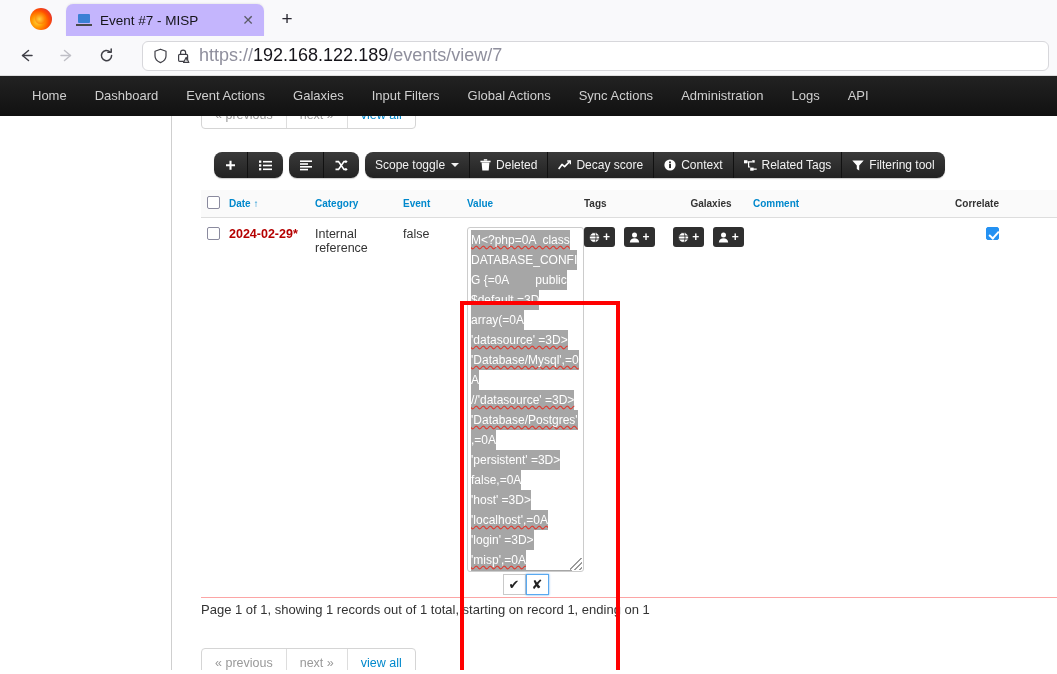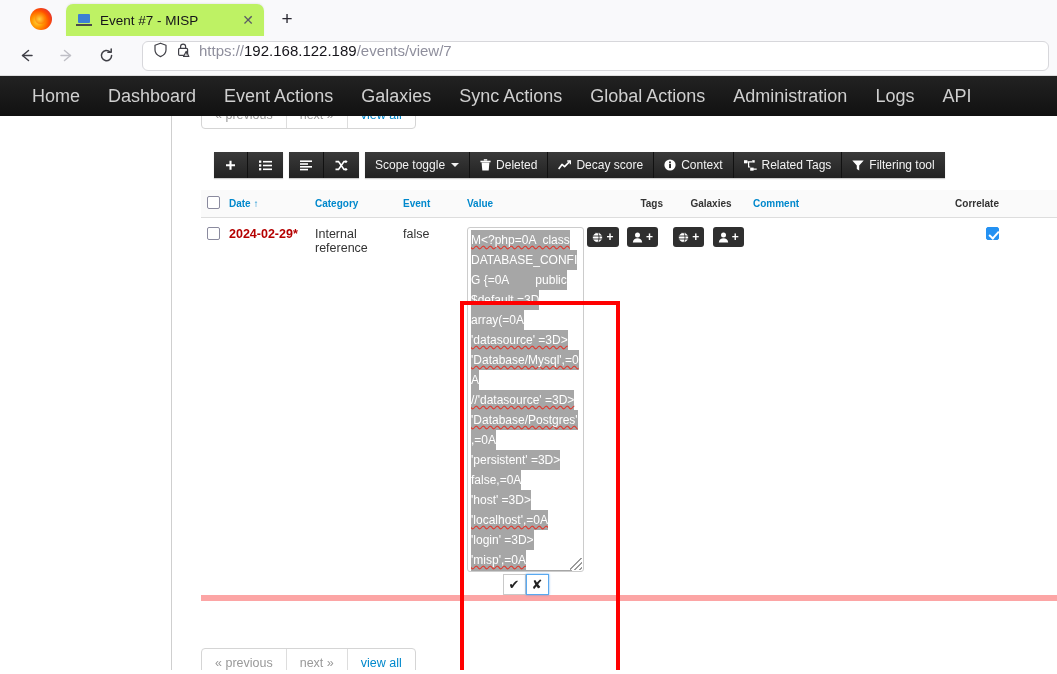--- a/index.html
+++ b/index.html
@@ -30,21 +30,21 @@
   }
   #firefox-logo::after {
     content:"";
     position:absolute; left:5px; top:4px; width:11px; height:12px;
     border-radius: 60% 40% 50% 50%;
     background: radial-gradient(circle at 40% 60%, #ffcf3d 0%, #ff7a00 60%, rgba(255,80,0,0) 75%);
   }
   .tab {
     display: flex; align-items: center;
     height: 32px; width: 198px;
-    background: #bef264;
+    background: #c4b5fd;
     border-radius: 7px 7px 0 0;
     padding: 0 6px 0 10px;
     box-shadow: 0 -1px 2px rgba(0,0,0,.06);
     position: relative;
   }
   .tab-favicon {
     width: 16px; height: 16px; margin-right: 8px;
     flex: 0 0 16px;
     position: relative;
   }
@@ -84,38 +84,38 @@
     display: flex; align-items: center; justify-content: center;
     border-radius: 4px;
     color: #3f3f46;
   }
   .navbtn.disabled { color: #bfbfc6; }
   #urlbar {
     flex: 1; height: 30px; margin-left: 16px;
     background: #ffffff;
     border: 1px solid #d7d7db;
     border-radius: 6px;
-    display: flex; align-items: flex-start;
+    display: flex; align-items: center;
     padding: 0 10px;
-    font-size: 15px;
+    font-size: 18px;
   }
   .url-icon { margin-right: 8px; display:flex; align-items:center; }
   #url-text { color: #8f8f9d; white-space: nowrap; overflow: hidden; }
   #url-text .host { color: #15141a; }
 
   
   #misp-nav {
     height: 40px;
     background: linear-gradient(to bottom, #222222 0%, #111111 100%);
     display: flex; align-items: center;
     padding-left: 18px;
   }
   .misp-nav-item {
     color: #cfcfcf;
-    font-size: 18px;
+    font-size: 13px;
     padding: 8px 14px;
     line-height: 40px;
     white-space: nowrap;
   }
 
   
   #page {
     position: relative;
     width: 1057px;
     height: 554px;
@@ -154,21 +154,21 @@
   #top-pagination .pg:last-child { border-right: none; color: #0088cc; }
 
   
   #attr-toolbar {
     position: absolute; left: 41px; top: 36px;
     display: flex; align-items: center;
   }
   .btn-group {
     display: flex;
     margin-right: 6px;
-    border-radius: 0;
+    border-radius: 8px;
     overflow: hidden;
     box-shadow: 0 1px 1px rgba(0,0,0,.2);
   }
   .tbtn {
     background: linear-gradient(to bottom, #3a3a3a 0%, #222222 100%);
     color: #f2f2f2;
     font-size: 12px;
     height: 26px;
     padding: 0 10px;
     display: flex; align-items: center;
@@ -202,30 +202,30 @@
     font-weight: bold;
     color: #0088cc;
     white-space: nowrap;
   }
   #attr-head .th.dark { color: #333333; }
   .col-check  { width: 28px;  padding-left: 6px; }
   .col-date   { width: 86px;  }
   .col-cat    { width: 88px;  }
   .col-type   { width: 64px;  }
   .col-value  { width: 117px; }
-  .col-tags   { width: 85px;  text-align: right; padding-right: 6px;}
+  .col-tags   { width: 85px;  text-align: left; padding-right: 6px;}
   .col-gal    { width: 84px;  text-align: center;}
   .col-comm   { width: 130px; }
   .col-corr   { width: 120px; text-align:right; padding-right:4px;}
 
   #attr-row {
     display: flex;
     align-items: flex-start;
     padding-top: 9px;
-    border-bottom: 6px solid #fca5a5;
+    border-bottom: 1px solid #fca5a5;
     min-height: 380px;
     background: #ffffff;
   }
   .cell { font-size: 12.5px; color: #333333; }
   .chk {
     width: 13px; height: 13px;
     border: 1px solid #8a8a9e;
     border-radius: 2px;
     background: #fff;
     display: inline-block;
@@ -389,22 +389,23 @@
       <span id="url-text"><span>https://</span><span class="host">192.168.122.189</span><span>/events/view/7</span></span>
     </div>
   </div>
 </div>
 
 <div id="misp-nav">
   <span class="misp-nav-item">Home</span>
   <span class="misp-nav-item">Dashboard</span>
   <span class="misp-nav-item">Event Actions</span>
   <span class="misp-nav-item">Galaxies</span>
+  <span class="misp-nav-item">Input Filters</span>
+  <span class="misp-nav-item">Global Actions</span>
   <span class="misp-nav-item">Sync Actions</span>
-  <span class="misp-nav-item">Global Actions</span>
   <span class="misp-nav-item">Administration</span>
   <span class="misp-nav-item">Logs</span>
   <span class="misp-nav-item">API</span>
 </div>
 
 <div id="page">
 
   <div id="left-rail"></div>
 
   <div id="content">
@@ -614,20 +615,21 @@
         </div>
 
         <div class="cell col-comm"></div>
 
         <div class="cell col-corr">
           <span class="chk blue"></span>
         </div>
       </div>
     </div>
 
+    <div id="records-text">Page 1 of 1, showing 1 records out of 1 total, starting on record 1, ending on 1</div>
 
     <div id="bottom-pagination">
       <span class="pg">« previous</span>
       <span class="pg">next »</span>
       <span class="pg">view all</span>
     </div>
   </div>
 
   <div id="annot-box"></div>
 </div>

